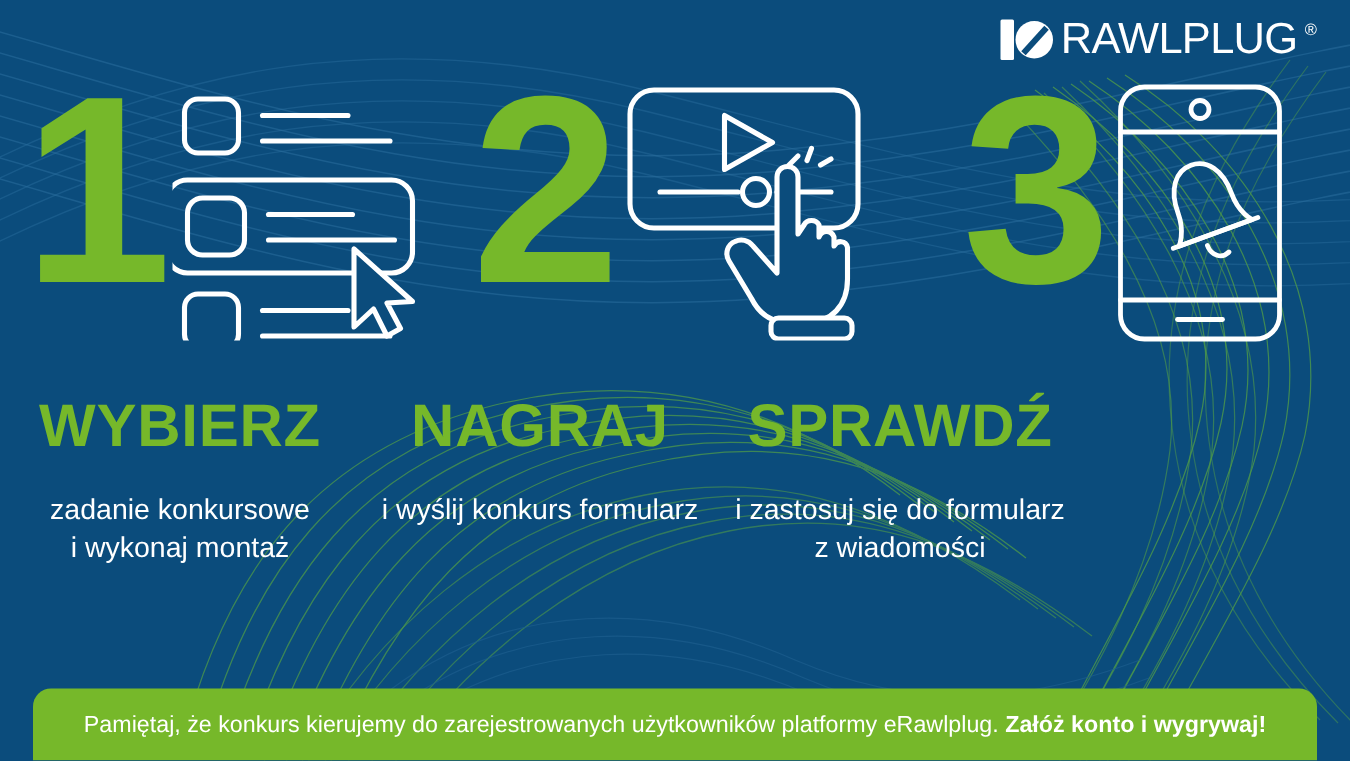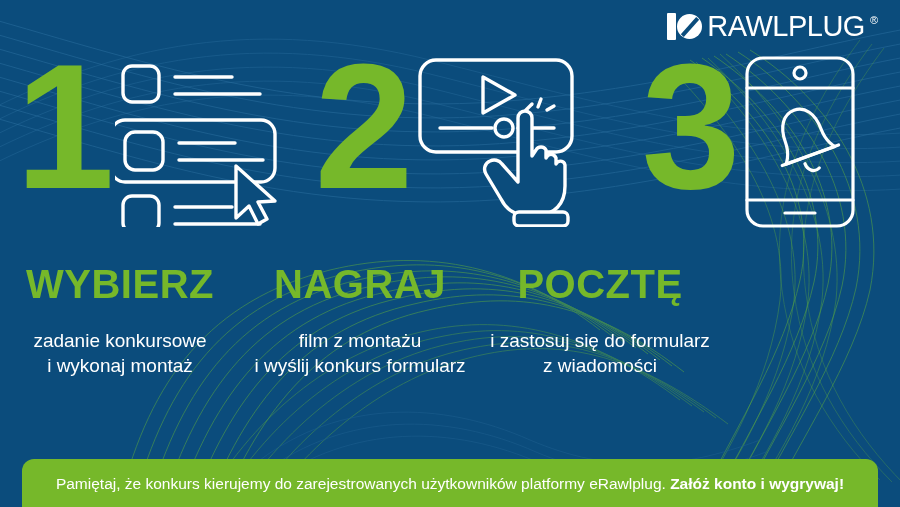--- a/index.html
+++ b/index.html
@@ -263,28 +263,27 @@
       <div class="cap-title">WYBIERZ</div>
       <div class="cap-sub">
         <span>zadanie konkursowe</span>
         <span>i wykonaj montaż</span>
       </div>
     </div>
 
     <div class="cap">
       <div class="cap-title">NAGRAJ</div>
       <div class="cap-sub">
-        <span>film z montażu</span>
         <span>i wyślij konkurs formularz</span>
       </div>
     </div>
 
     <div class="cap">
       <div class="cap-title">
-        <div>POCZTĘ</div>
+        <div>SPRAWDŹ</div>
       </div>
       <div class="cap-sub">
         <span>i zastosuj się do formularz</span>
         <span>z wiadomości</span>
       </div>
     </div>
   </div>
 
   <div class="footer">
     <div class="footer-text">

